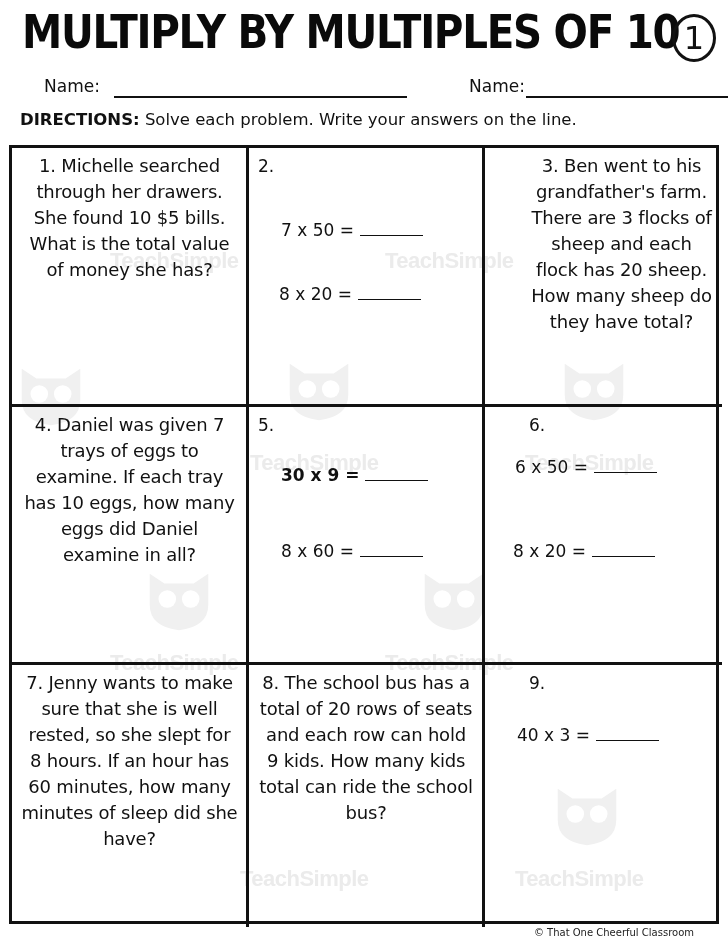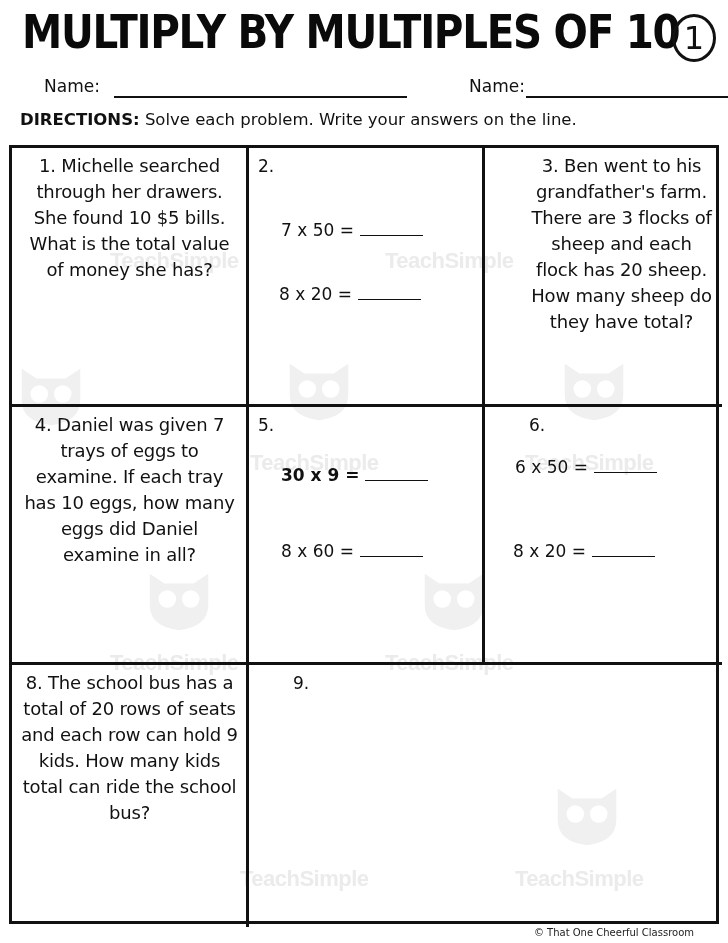--- a/index.html
+++ b/index.html
@@ -122,20 +122,24 @@
     <div class="eq" style="left:32px;top:58px;font-weight:bold;"><span>30 x 9 =</span><span class="blank"></span></div>
     <div class="eq" style="left:32px;top:134px;"><span>8 x 60 =</span><span class="blank"></span></div>
   </div>
   <div class="cell col3">
     <div class="num-label">6.</div>
     <div class="eq" style="left:30px;top:50px;text-align:center;"><span>6 x 50 =</span><span class="blank"></span></div>
     <div class="eq" style="left:28px;top:134px;"><span>8 x 20 =</span><span class="blank"></span></div>
   </div>
 
   <div class="cell row3">
+    <div class="word">7. Jenny wants to make sure that she is well rested, so she slept for 8 hours. If an hour has 60 minutes, how many minutes of sleep did she have?</div>
+  </div>
+  <div class="cell row3">
     <div class="word">8. The school bus has a total of 20 rows of seats and each row can hold 9 kids. How many kids total can ride the school bus?</div>
   </div>
   <div class="cell col3 row3">
     <div class="num-label">9.</div>
+    <div class="eq" style="left:32px;top:60px;"><span>40 x 3 =</span><span class="blank"></span></div>
   </div>
 </div>
 
 <div class="footer">© That One Cheerful Classroom</div>
 
 </body></html>

